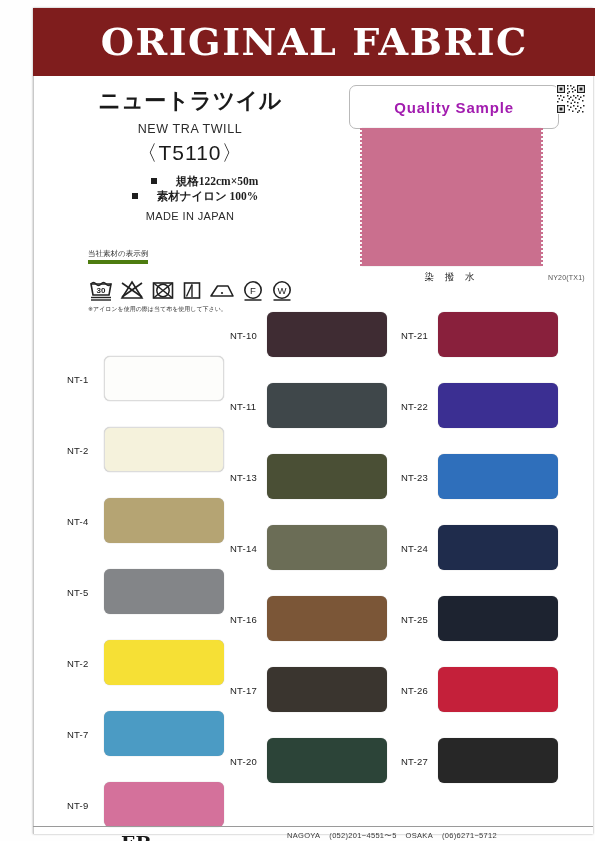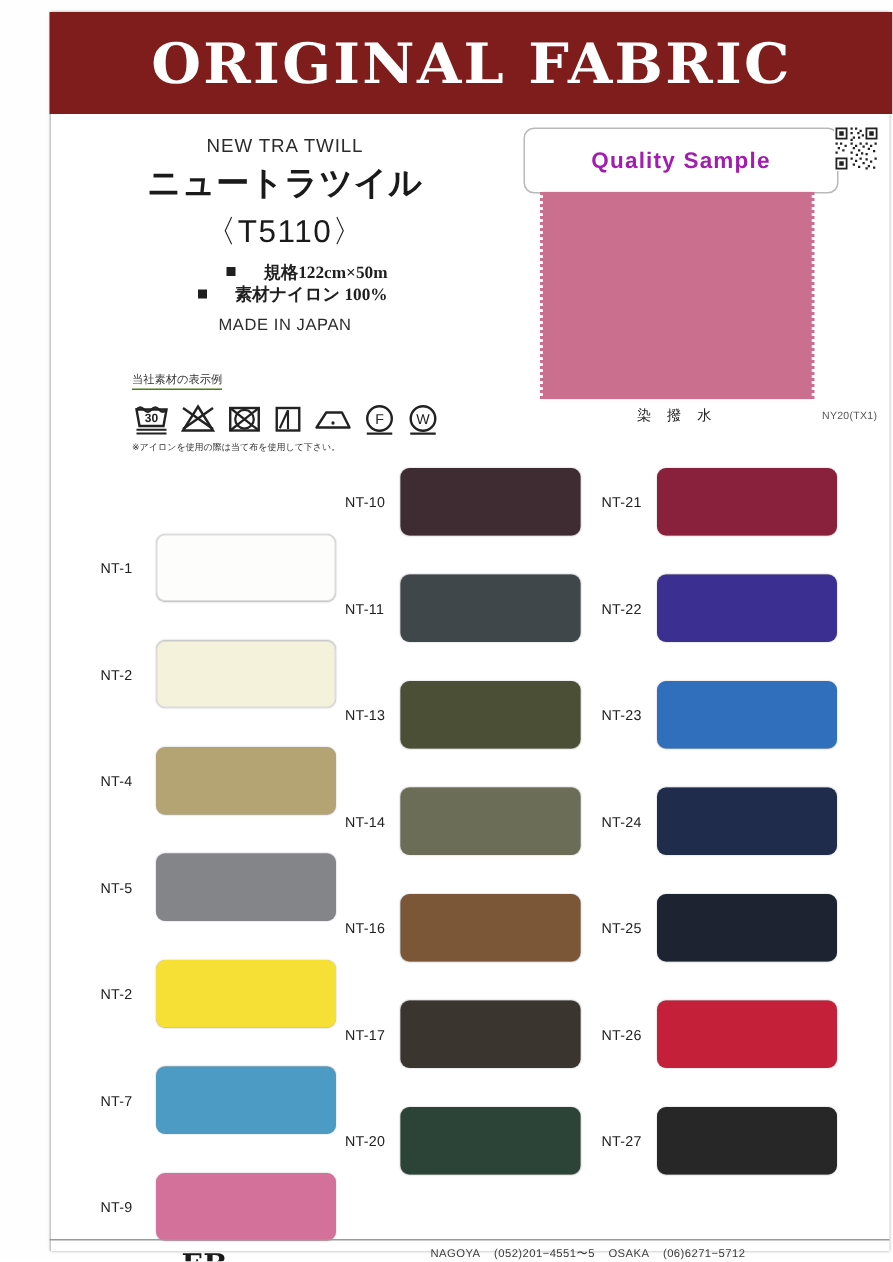--- a/index.html
+++ b/index.html
@@ -120,24 +120,24 @@
 
   
   #care {
     position: absolute;
     left: 88px; top: 242px;
     width: 250px;
   }
   #care-heading {
     font-size: 7.5px;
     color: #333;
-    border-bottom: 1px solid #4d7c0f;
+    border-bottom: 4px solid #4d7c0f;
     display: inline-block;
     padding-bottom: 1px;
-    margin-bottom: 3px;
+    margin-bottom: 10px;
   }
   #care-icons {
     display: flex;
     align-items: flex-end;
     gap: 5px;
     height: 28px;
   }
   #care-icons svg { display: block; }
   #care-note {
     font-size: 6px;
@@ -284,22 +284,22 @@
 <div id="page">
 
   <div class="sheet-edge"></div>
   <div class="edge-line-left"></div>
 
   <div id="banner" style="background: #7f1d1d;">
     <div id="banner-title">ORIGINAL FABRIC</div>
   </div>
 
   <div id="info">
+    <div id="jp-name">ニュートラツイル</div>
     <div id="eng-name">NEW TRA TWILL</div>
-    <div id="jp-name">ニュートラツイル</div>
     <div id="code-name">〈T5110〉</div>
     <div class="spec-list">
       <div class="spec-row">
         <span class="spec-bullet"></span><span class="spec-key">規格</span><span class="spec-val">122cm×50m</span>
       </div>
       <div class="spec-row">
         <span class="spec-bullet"></span><span class="spec-key">素材</span><span class="spec-val">ナイロン 100%</span>
       </div>
     </div>
     <div id="made-in">MADE IN JAPAN</div>

